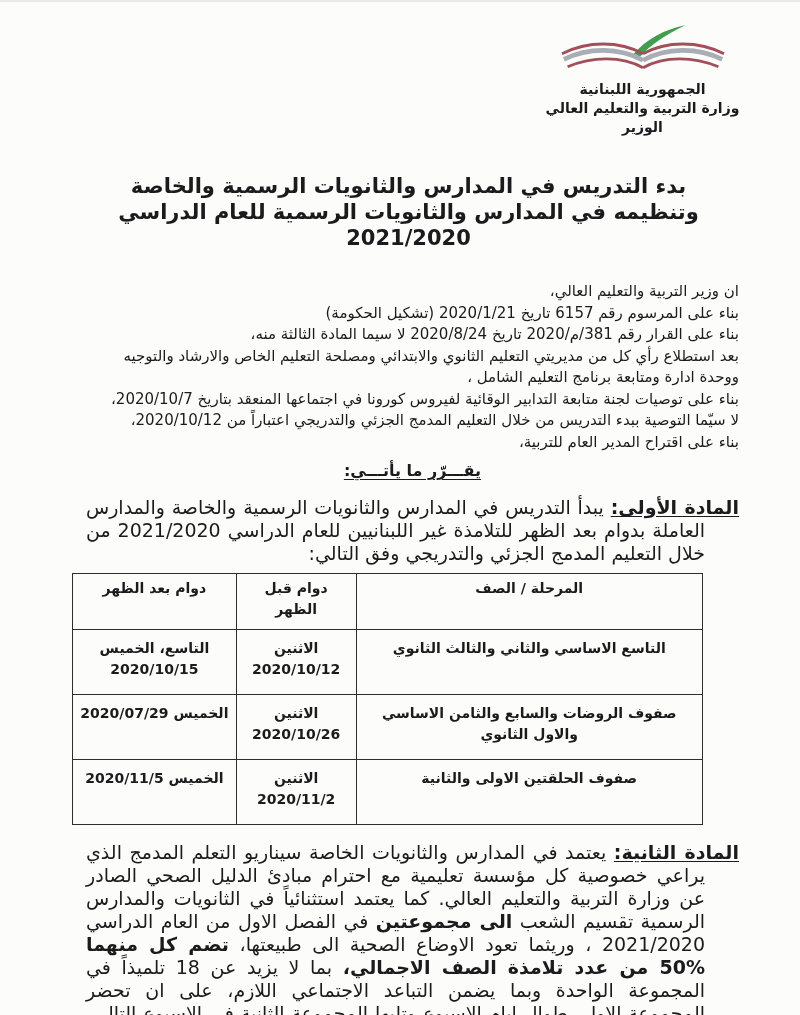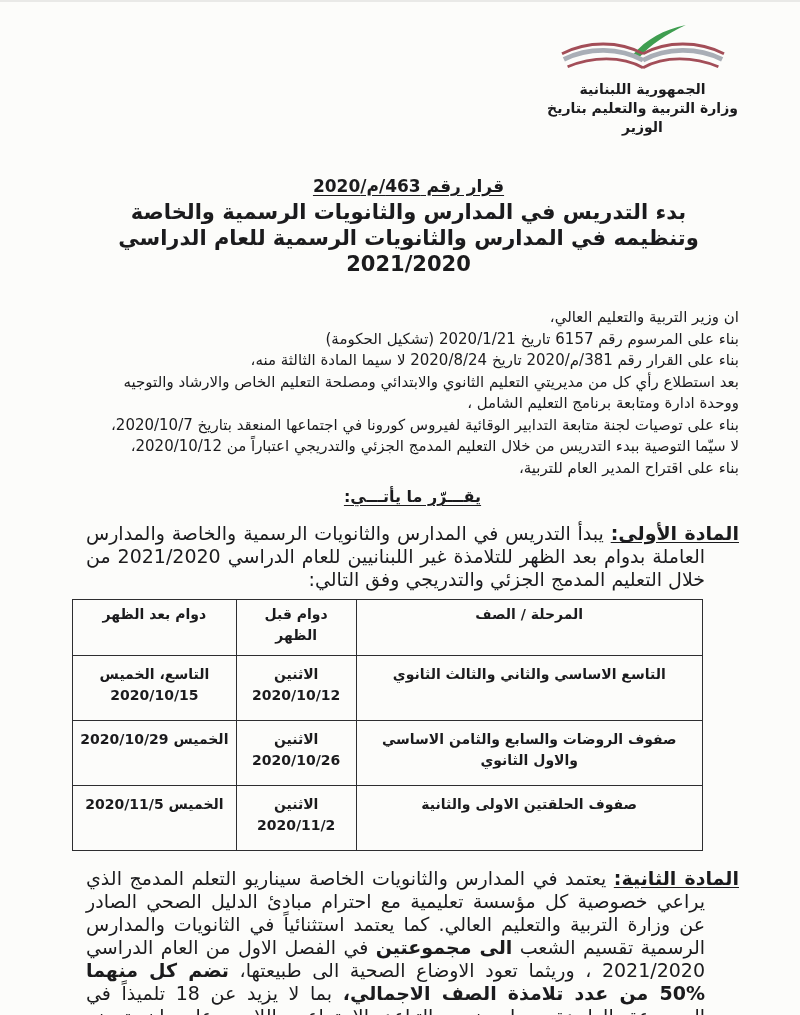--- a/index.html
+++ b/index.html
@@ -56,27 +56,26 @@
       <svg class="logo" width="186" height="54" viewBox="0 0 190 58" aria-hidden="true">
         <path d="M84 33 C 99 16, 117 6, 141 1 C 120 11, 103 22, 91 36 Z" fill="var(--logo-green)"></path>
         <path d="M95 32 C 70 18, 35 18, 8 32" fill="none" stroke="var(--logo-red)" stroke-width="3"></path>
         <path d="M95 32 C 120 18, 155 18, 182 32" fill="none" stroke="var(--logo-red)" stroke-width="3"></path>
         <path d="M95 39 C 70 25, 36 25, 10 38" fill="none" stroke="var(--logo-grey)" stroke-width="5"></path>
         <path d="M95 39 C 120 25, 154 25, 180 38" fill="none" stroke="var(--logo-grey)" stroke-width="5"></path>
         <path d="M95 47 C 72 34, 40 35, 14 46" fill="none" stroke="var(--logo-red)" stroke-width="3"></path>
         <path d="M95 47 C 118 34, 150 35, 176 46" fill="none" stroke="var(--logo-red)" stroke-width="3"></path>
       </svg>
       <div class="hline">الجمهورية اللبنانية</div>
-      <div class="hline">وزارة التربية والتعليم بتاريخ</div>
+      <div class="hline">وزارة التربية والتعليم العالي</div>
       <div class="hline">الوزير</div>
     </div>
   </header>
 
   <section class="title-block">
-    <div class="decree-no">قرار رقم 463/م/2020</div>
     <div class="subject">بدء التدريس في المدارس والثانويات الرسمية والخاصة</div>
     <div class="subject">وتنظيمه في المدارس والثانويات الرسمية للعام الدراسي 2021/2020</div>
   </section>
 
   <div class="content">
 
     <section class="preamble" id="preamble">
         <div>ان وزير التربية والتعليم العالي،</div>
         <div>بناء على المرسوم رقم 6157 تاريخ 2020/1/21 (تشكيل الحكومة)</div>
         <div>بناء على القرار رقم 381/م/2020 تاريخ 2020/8/24 لا سيما المادة الثالثة منه،</div>
@@ -108,21 +107,21 @@
       </thead>
       <tbody id="table-body">
           <tr>
             <td>التاسع الاساسي والثاني والثالث الثانوي</td>
             <td>الاثنين 2020/10/12</td>
             <td>التاسع، الخميس 2020/10/15</td>
           </tr>
           <tr>
             <td>صفوف الروضات والسابع والثامن الاساسي والاول الثانوي</td>
             <td>الاثنين 2020/10/26</td>
-            <td>الخميس 2020/10/29</td>
+            <td>الخميس 2020/07/29</td>
           </tr>
           <tr>
             <td>صفوف الحلقتين الاولى والثانية</td>
             <td>الاثنين 2020/11/2</td>
             <td>الخميس 2020/11/5</td>
           </tr>
         </tbody>
     </table>
 
     <section class="article article-2">

